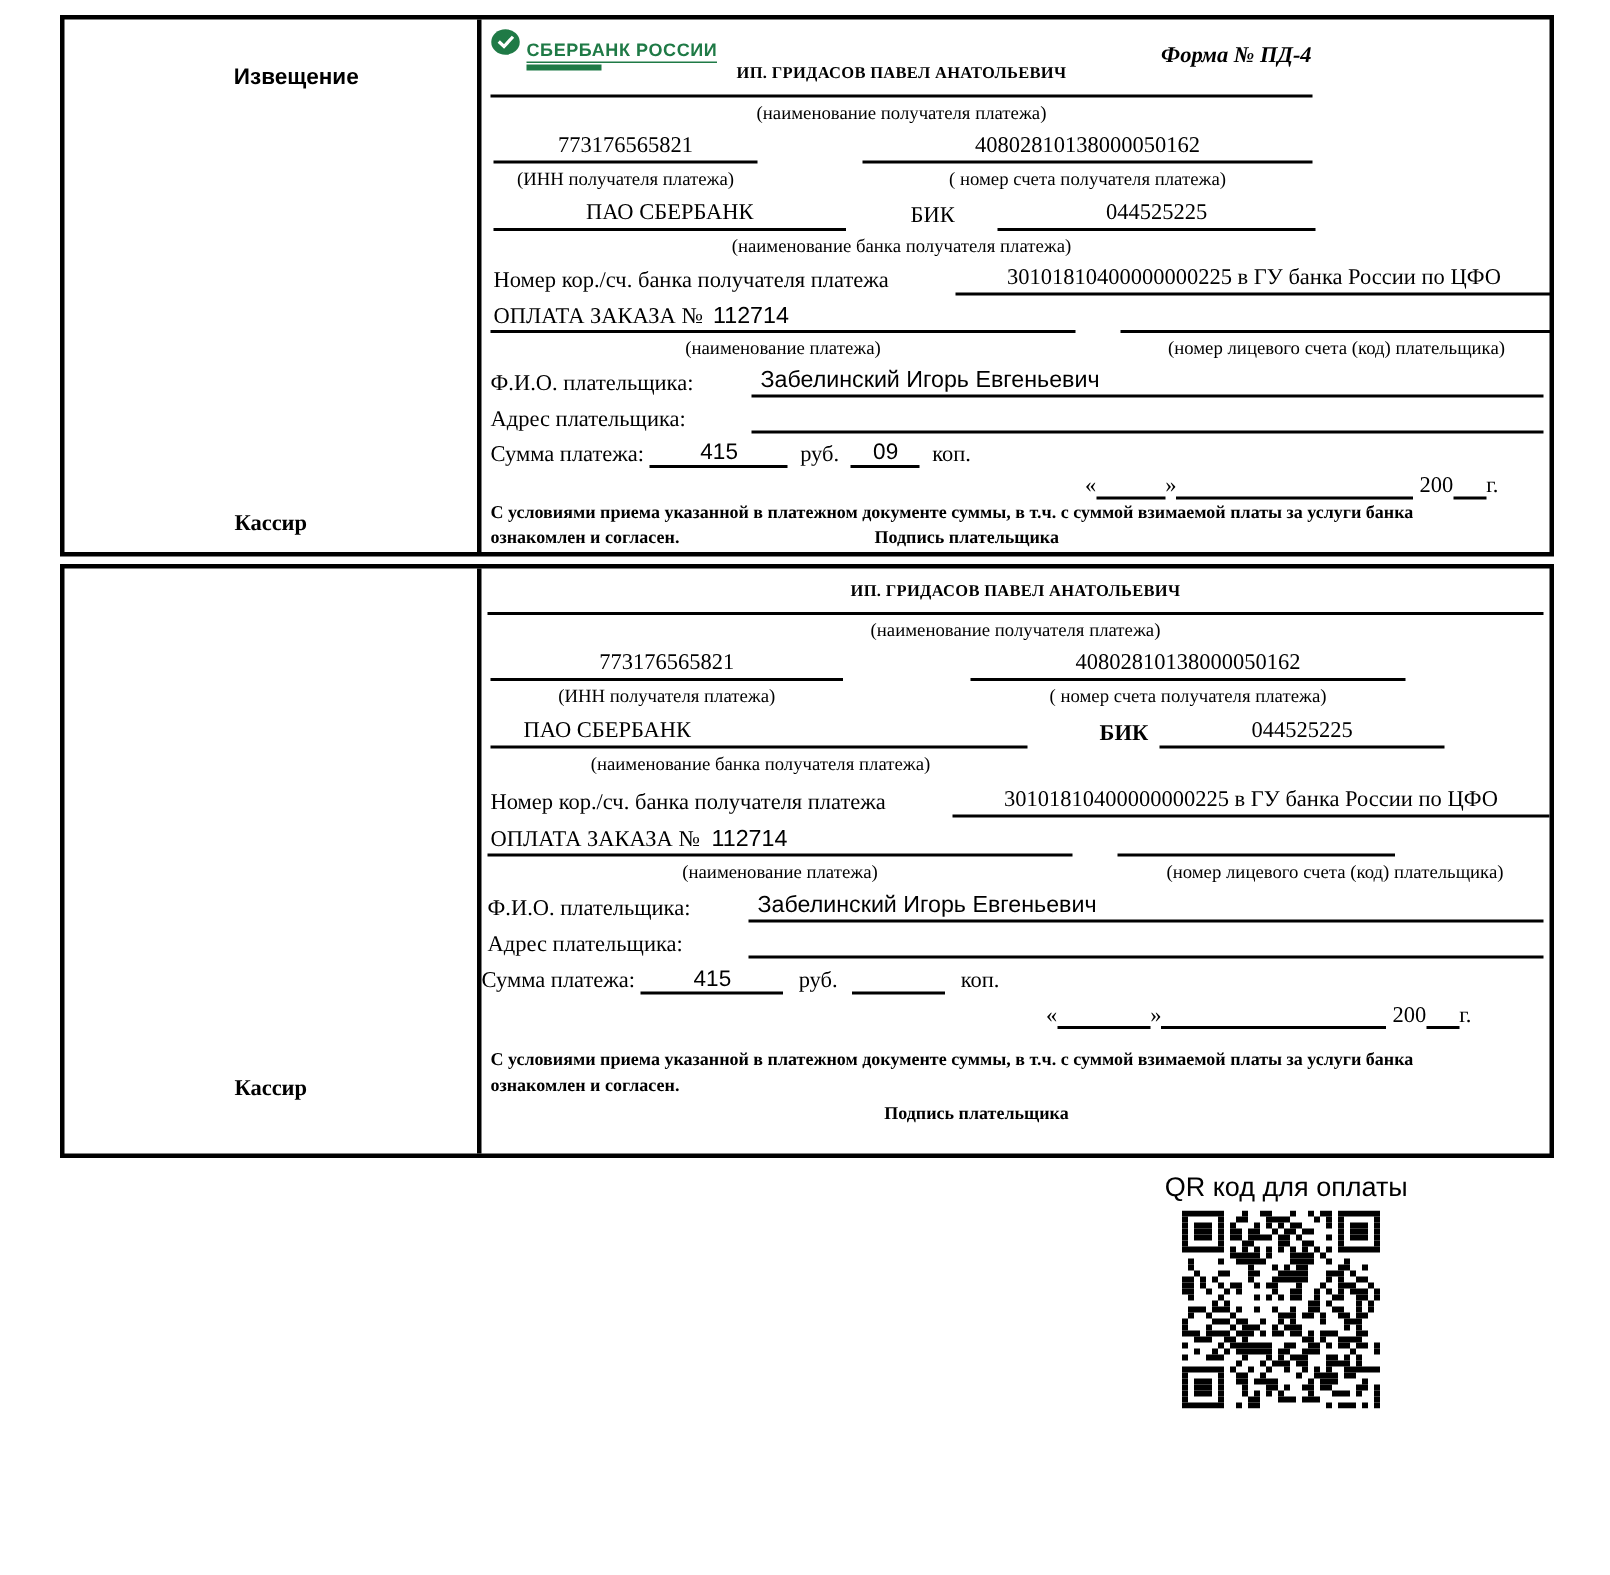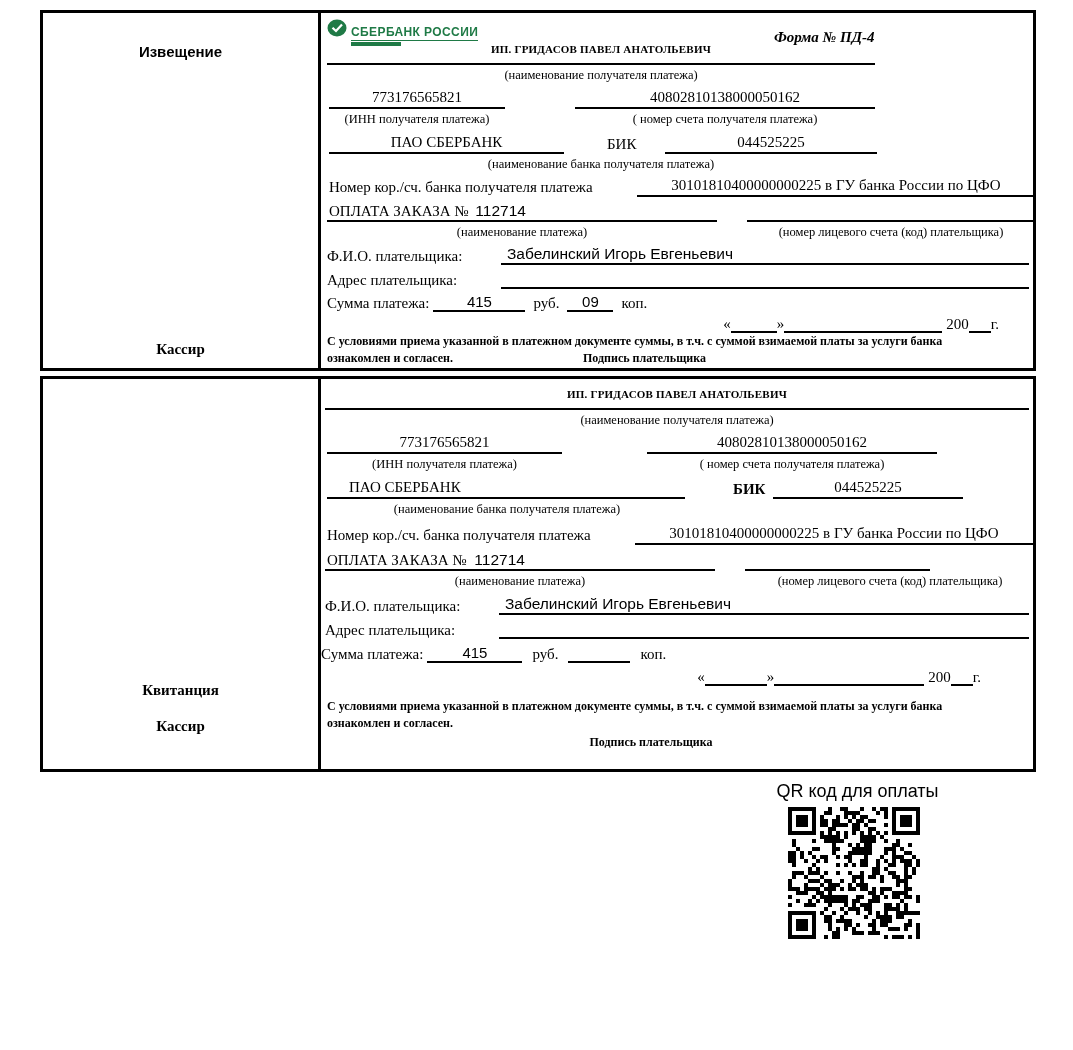--- a/index.html
+++ b/index.html
@@ -10,21 +10,21 @@
   .right-col{flex:1;position:relative;}
   .abs{position:absolute;}
   .row{position:absolute;left:6px;right:4px;display:flex;align-items:flex-end;}
   .ul{border-bottom:2px solid #000;box-sizing:border-box;}
   .ctr{text-align:center;}
   .sm{font-size:12.5px;}
   .b{font-weight:bold;}
   .sans{font-family:"Liberation Sans",sans-serif;}
   .field{display:inline-block;vertical-align:bottom;}
   .title-sans{font-family:"Liberation Sans",sans-serif;font-weight:bold;font-size:15px;
-              width:100%;text-align:center;position:absolute;}
+              width:100%;text-align:center;position:absolute;padding-left:17px;}
   .title-serif{font-weight:bold;font-size:15px;width:100%;text-align:center;position:absolute;}
   .name-hdr{font-weight:bold;font-size:11px;letter-spacing:.2px;}
   .agr{font-size:12px;font-weight:bold;line-height:15px;}
   .green{color:#1f7a46;}
   .logo-wrap{display:flex;align-items:flex-end;gap:4px;}
   .logo-txt{font-family:"Liberation Sans",sans-serif;font-weight:bold;font-size:12px;
             letter-spacing:.4px;border-bottom:1.5px solid #1f7a46;padding-bottom:1px;}
   .tagline-bar{width:50px;height:4px;background:#1f7a46;margin-top:1px;margin-left:24px;}
   .qr-label{font-family:"Liberation Sans",sans-serif;font-size:18px;text-align:center;}
 </style>
@@ -107,21 +107,20 @@
     </div>
 
     <div class="abs agr" style="left:6px;top:321px;right:8px;">С условиями приема указанной в платежном документе суммы, в т.ч. с суммой взимаемой платы за услуги банка</div>
     <div class="abs agr" style="left:6px;top:338px;">ознакомлен и согласен.</div>
     <div class="abs agr" style="left:262px;top:338px;">Подпись плательщика</div>
   </div>
 </div>
 
 <div class="box" style="left:40px;top:376px;width:996px;height:396px;">
   <div class="left-col">
-    <div class="title-serif" style="top:303px;">Квитанция</div>
     <div class="title-serif" style="top:339px;">Кассир</div>
   </div>
   <div class="right-col">
 
     <div class="abs ul ctr name-hdr" style="left:4px;top:9px;right:4px;height:22px;">ИП. ГРИДАСОВ ПАВЕЛ АНАТОЛЬЕВИЧ</div>
     <div class="abs ctr sm" style="left:4px;top:34px;right:4px;">(наименование получателя платежа)</div>
 
     <div class="abs ul ctr" style="left:6px;top:55px;width:235px;height:20px;">773176565821</div>
     <div class="abs ul ctr" style="left:326px;top:55px;width:290px;height:20px;">40802810138000050162</div>
     <div class="abs ctr sm" style="left:6px;top:78px;width:235px;">(ИНН получателя платежа)</div>

